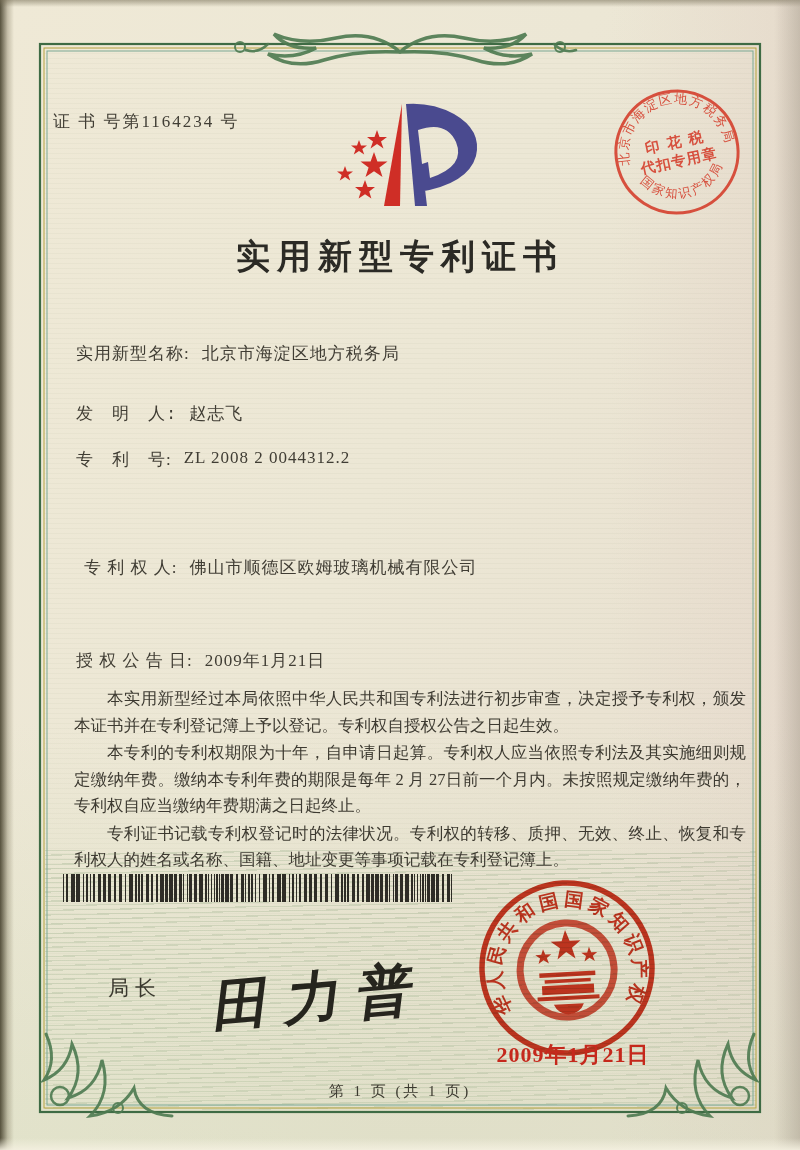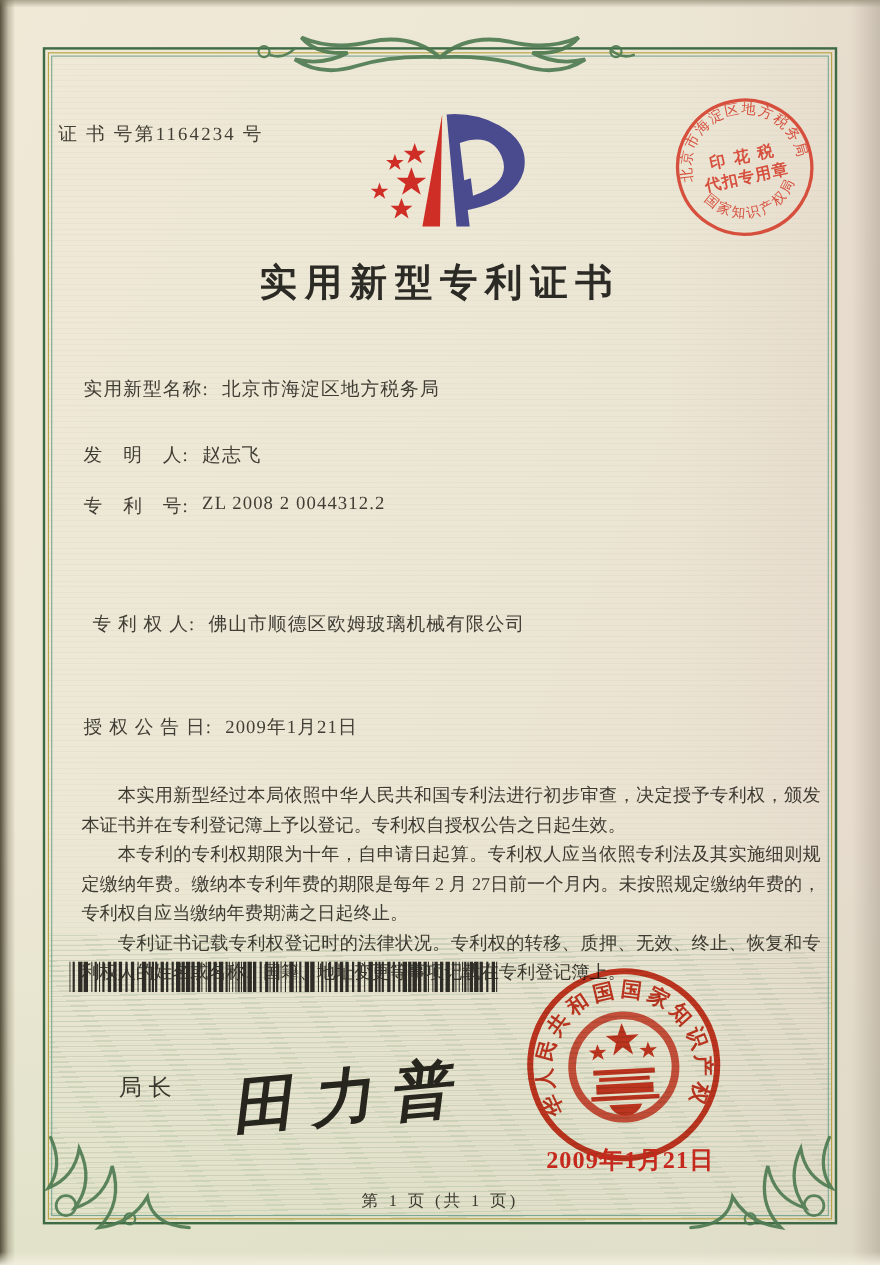--- a/index.html
+++ b/index.html
@@ -17,21 +17,21 @@
   
   .texture{position:absolute;left:44px;right:44px;top:48px;bottom:42px;
     background:repeating-linear-gradient(180deg,rgba(150,160,128,.07) 0 1px,rgba(0,0,0,0) 1px 5px);pointer-events:none;}
   .waves{position:absolute;left:45px;top:850px;width:711px;height:260px;
     background:repeating-linear-gradient(179deg,rgba(110,145,100,.22) 0 1.2px,rgba(0,0,0,0) 1.2px 4.6px);pointer-events:none;}
   .frame-svg{position:absolute;left:0;top:0;}
   
   .cert-no{position:absolute;left:53px;top:110px;font-size:17px;letter-spacing:2px;color:#413e35;}
   .title{position:absolute;left:0;right:0;top:234px;text-align:center;font-size:34px;font-weight:700;letter-spacing:7px;color:#2b2a25;}
   .row{position:absolute;left:76px;display:flex;gap:12px;font-size:17px;color:#403d34;letter-spacing:1px;white-space:nowrap;}
-  .paras{position:absolute;left:74px;top:710px;width:672px;font-size:16.5px;line-height:26.5px;color:#3d3a31;text-align:justify;}
+  .paras{position:absolute;left:74px;top:686px;width:672px;font-size:16.5px;line-height:26.5px;color:#3d3a31;text-align:justify;}
   .paras p{margin:0 0 1px 0;text-indent:2em;}
   .barcode{position:absolute;left:63px;top:874px;width:392px;height:28px;}
   .sig-row{position:absolute;left:108px;top:960px;display:flex;align-items:flex-start;}
   .sig-title{font-size:21px;letter-spacing:6px;color:#3a382e;padding-top:14px;}
   .sig-name{font-size:56px;font-weight:700;color:#26251e;letter-spacing:16px;
     transform:rotate(-5deg) skewX(-12deg);margin-left:52px;font-family:"DejaVu Serif","Liberation Serif",serif;}
   .seal-top{position:absolute;left:597px;top:72px;opacity:.9;}
   .seal-bottom{position:absolute;left:460px;top:868px;mix-blend-mode:multiply;}
   .seal-date{position:absolute;left:478px;top:1040px;width:190px;text-align:center;
     font-size:22px;color:#c5281c;letter-spacing:1px;font-weight:600;}
@@ -106,21 +106,21 @@
       <text x="80" y="94" font-size="14.5" letter-spacing="1" text-anchor="middle" font-weight="bold">代扣专用章</text>
     </g>
   </svg>
 
   <div class="title">实用新型专利证书</div>
 
   <div class="row" style="top:342px;">
     <span>实用新型名称:</span>
     <span>北京市海淀区地方税务局</span>
   </div>
-  <div class="row" style="top:402px;">
+  <div class="row" style="top:402px;font-family:Liberation Mono, monospace;">
     <span>发　明　人:</span>
     <span>赵志飞</span>
   </div>
   <div class="row" style="top:448px;">
     <span>专　利　号:</span>
     <span>ZL 2008 2 0044312.2</span>
   </div>
   <div class="row" style="top:556px;margin-left:8px;">
     <span>专 利 权 人:</span>
     <span>佛山市顺德区欧姆玻璃机械有限公司</span>

